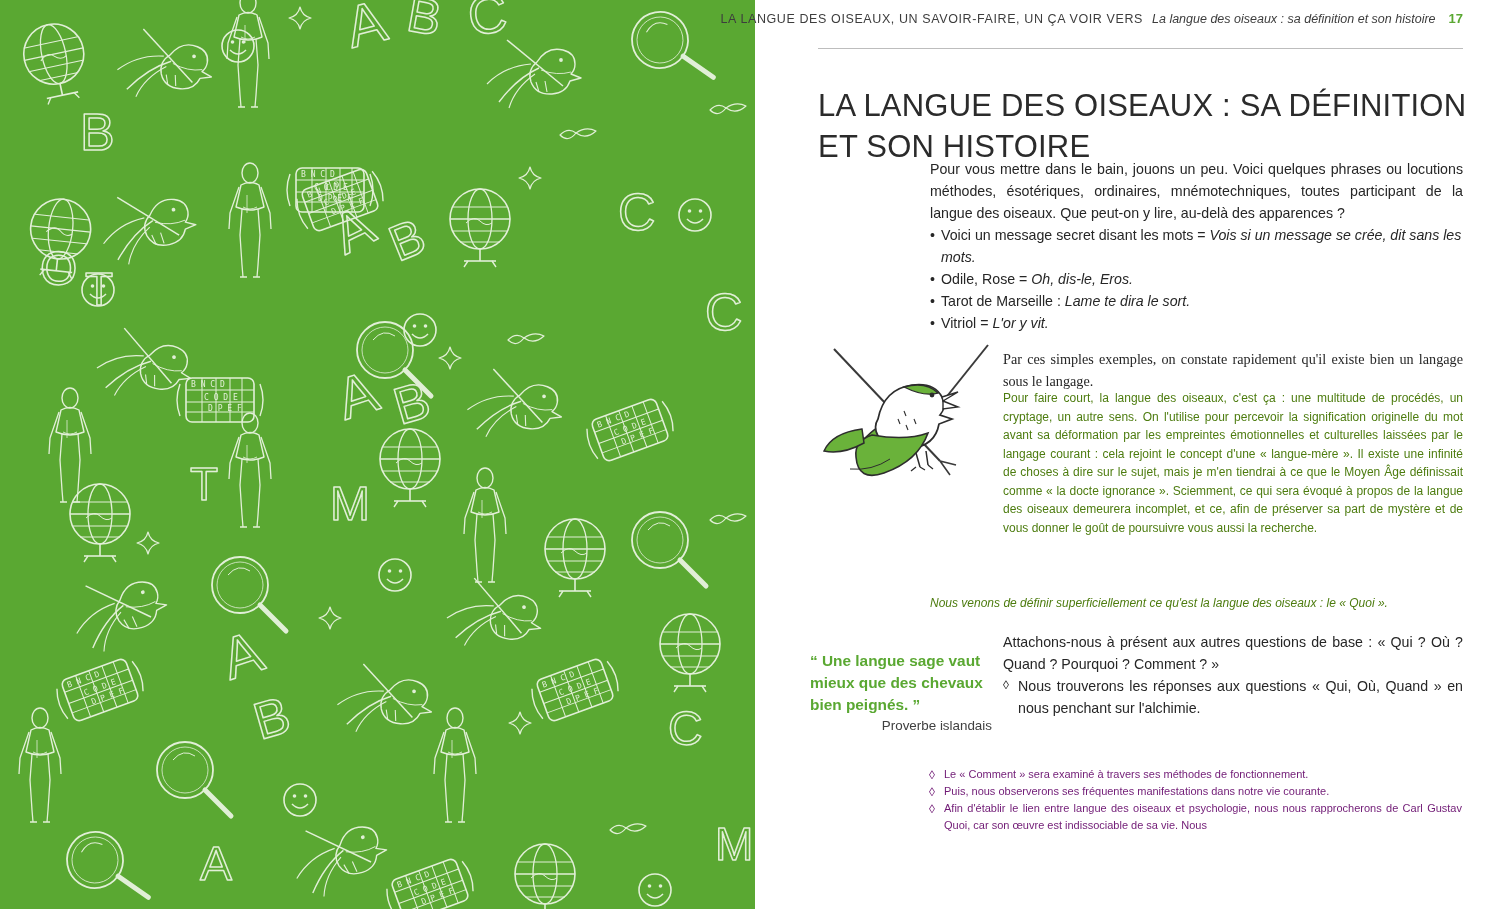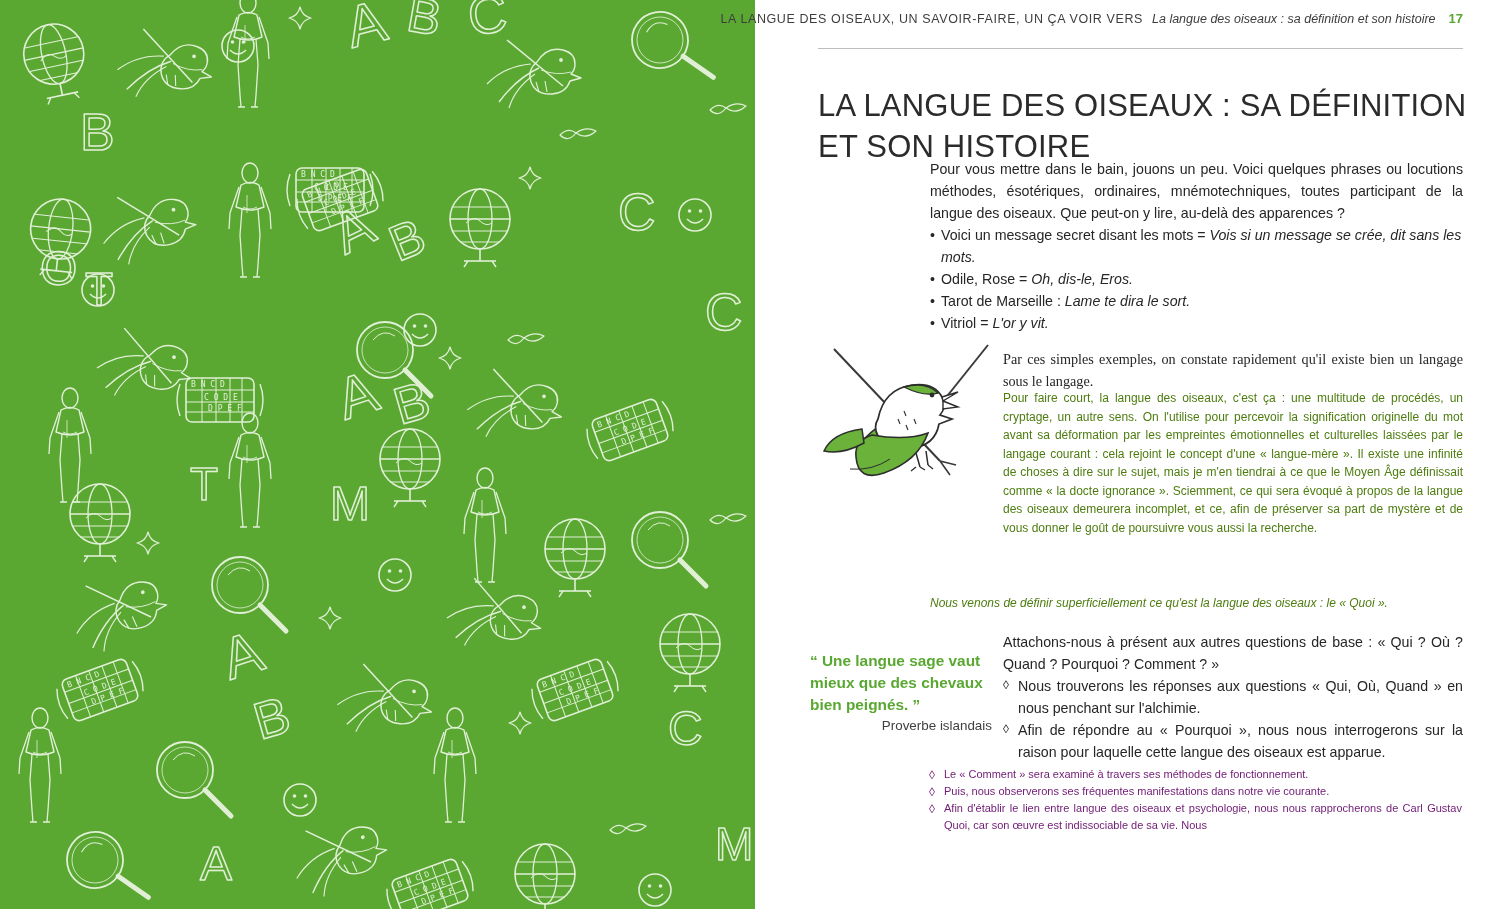--- a/index.html
+++ b/index.html
@@ -604,21 +604,20 @@
 
     <div class="pull-quote">
       <span>“ Une langue sage vaut mieux que des chevaux bien peignés. ”</span>
       <span class="attrib">Proverbe islandais</span>
     </div>
 
     <div class="questions-block">
       <p>Attachons-nous à présent aux autres questions de base : « Qui ? Où ? Quand ? Pourquoi ? Comment ? »</p>
       <ul class="lozenge-list">
         <li>Nous trouverons les réponses aux questions « Qui, Où, Quand » en nous penchant sur l'alchimie.</li>
-        <li>Afin de répondre au « Pourquoi », nous nous interrogerons sur la raison pour laquelle cette langue des oiseaux est apparue.</li>
       </ul>
     </div>
 
     <div class="tail-block">
       <ul>
         <li>Le « Comment » sera examiné à travers ses méthodes de fonctionnement.</li>
         <li>Puis, nous observerons ses fréquentes manifestations dans notre vie courante.</li>
         <li>Afin d'établir le lien entre langue des oiseaux et psychologie, nous nous rapprocherons de Carl Gustav Quoi, car son œuvre est indissociable de sa vie. Nous</li>
       </ul>
     </div>

